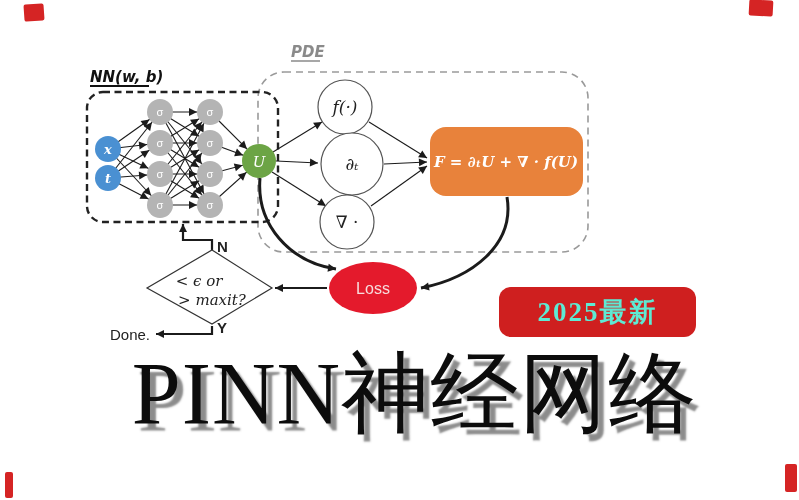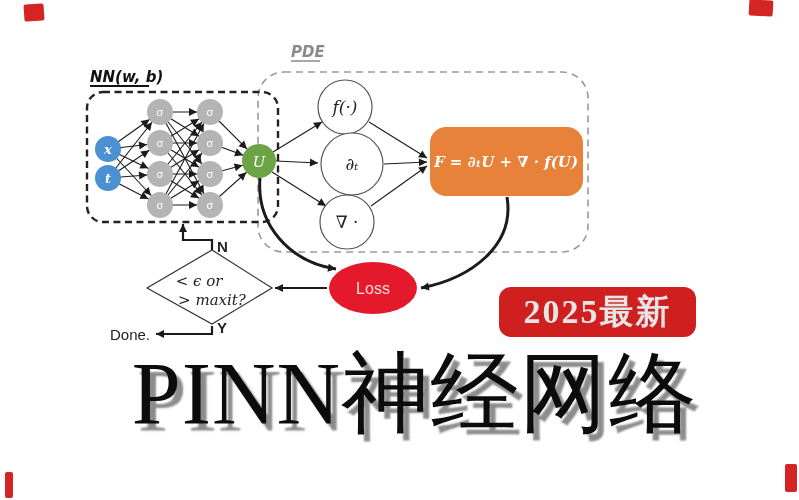--- a/index.html
+++ b/index.html
@@ -11,22 +11,22 @@
   .corner{position:absolute;background:#d52424;}
   #corner-tl{left:24px;top:4px;width:20px;height:17px;transform:rotate(-4deg);border-radius:2px;}
   #corner-tr{left:749px;top:0px;width:24px;height:16px;transform:rotate(3deg);border-radius:2px;}
   #corner-bl{left:5px;top:472px;width:8px;height:26px;border-radius:2px;}
   #corner-br{left:785px;top:464px;width:12px;height:28px;border-radius:2px;}
   #badge{
     position:absolute;left:499px;top:287px;width:197px;height:50px;
     background:#cf1f1f;border-radius:12px;display:flex;align-items:center;justify-content:center;
   }
   #badge span{
-    color:#e5e5e5;font-family:"Liberation Serif","DejaVu Serif",serif;
-    font-weight:bold;font-size:34px;letter-spacing:2px;
+    color:#5eead4;font-family:"Liberation Serif","DejaVu Serif",serif;
+    font-weight:bold;font-size:27px;letter-spacing:2px;
   }
   #big-title{
     position:absolute;left:30px;right:0;top:350px;text-align:center;
     font-family:"Liberation Serif","DejaVu Serif",serif;font-weight:normal;
     font-size:88px;line-height:1.0;color:#0c0c0c;letter-spacing:1px;
     text-shadow:6px 7px 2px rgba(120,120,120,0.85);white-space:nowrap;
   }
 </style>
 </head>
 <body>

